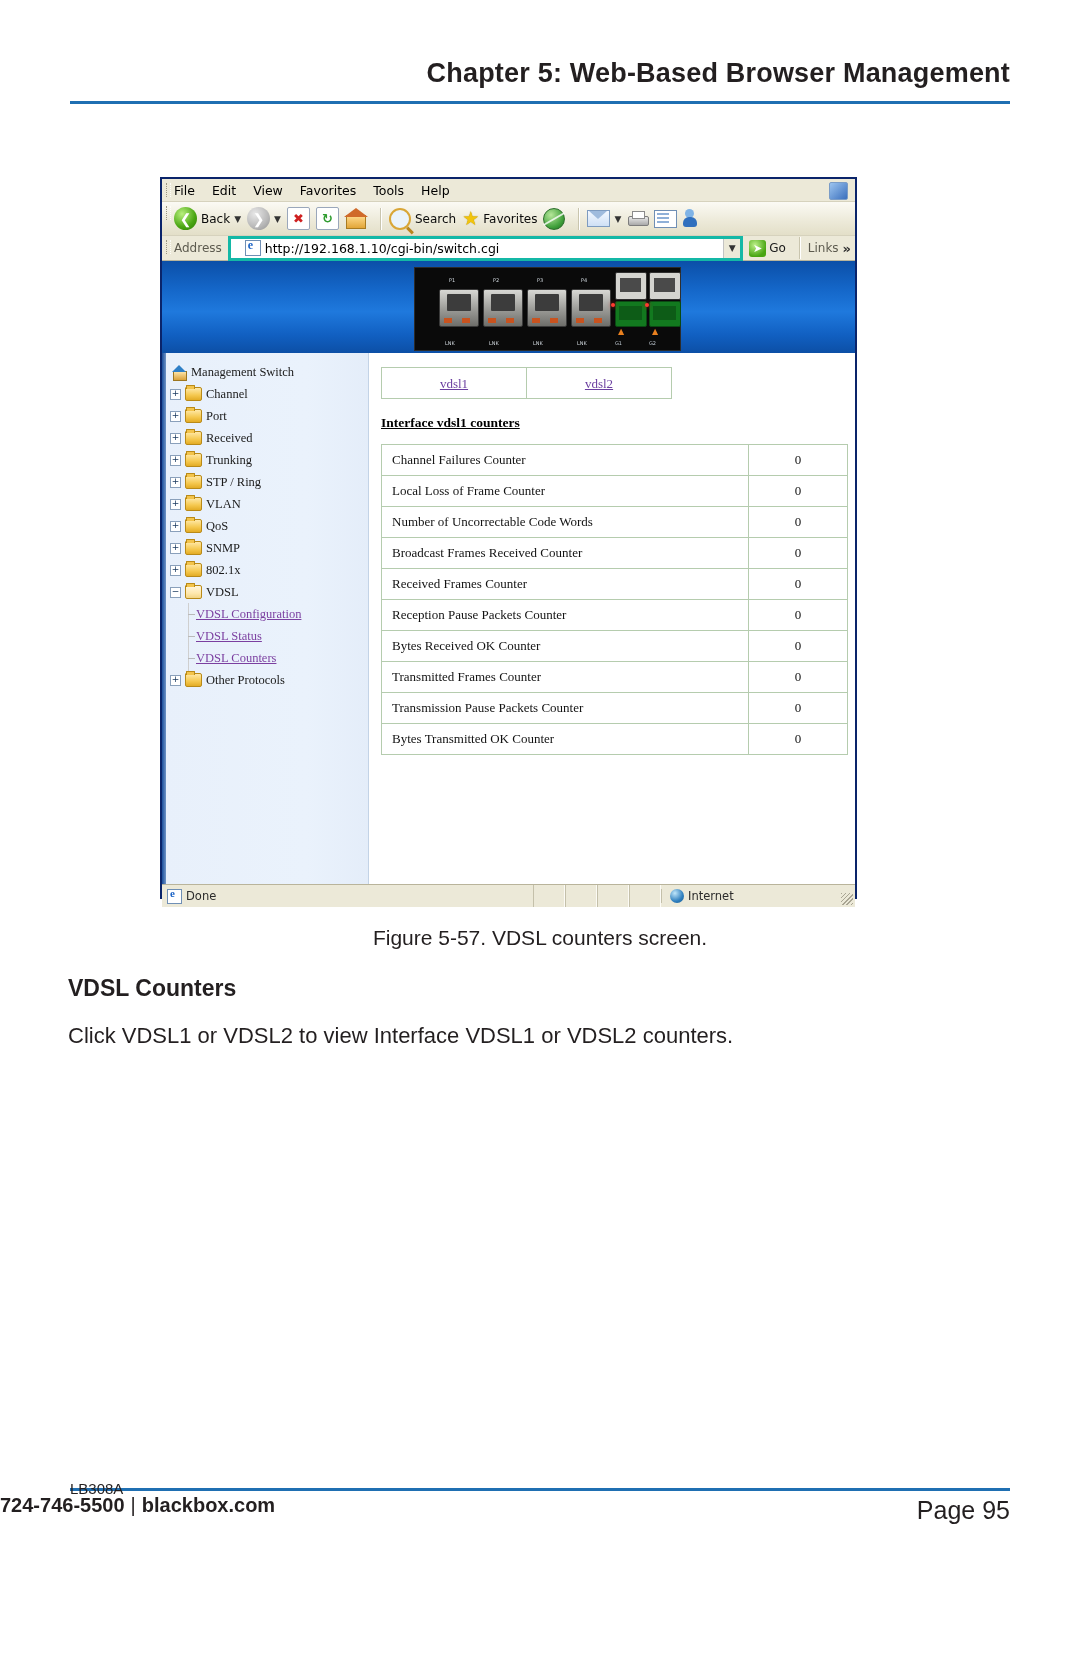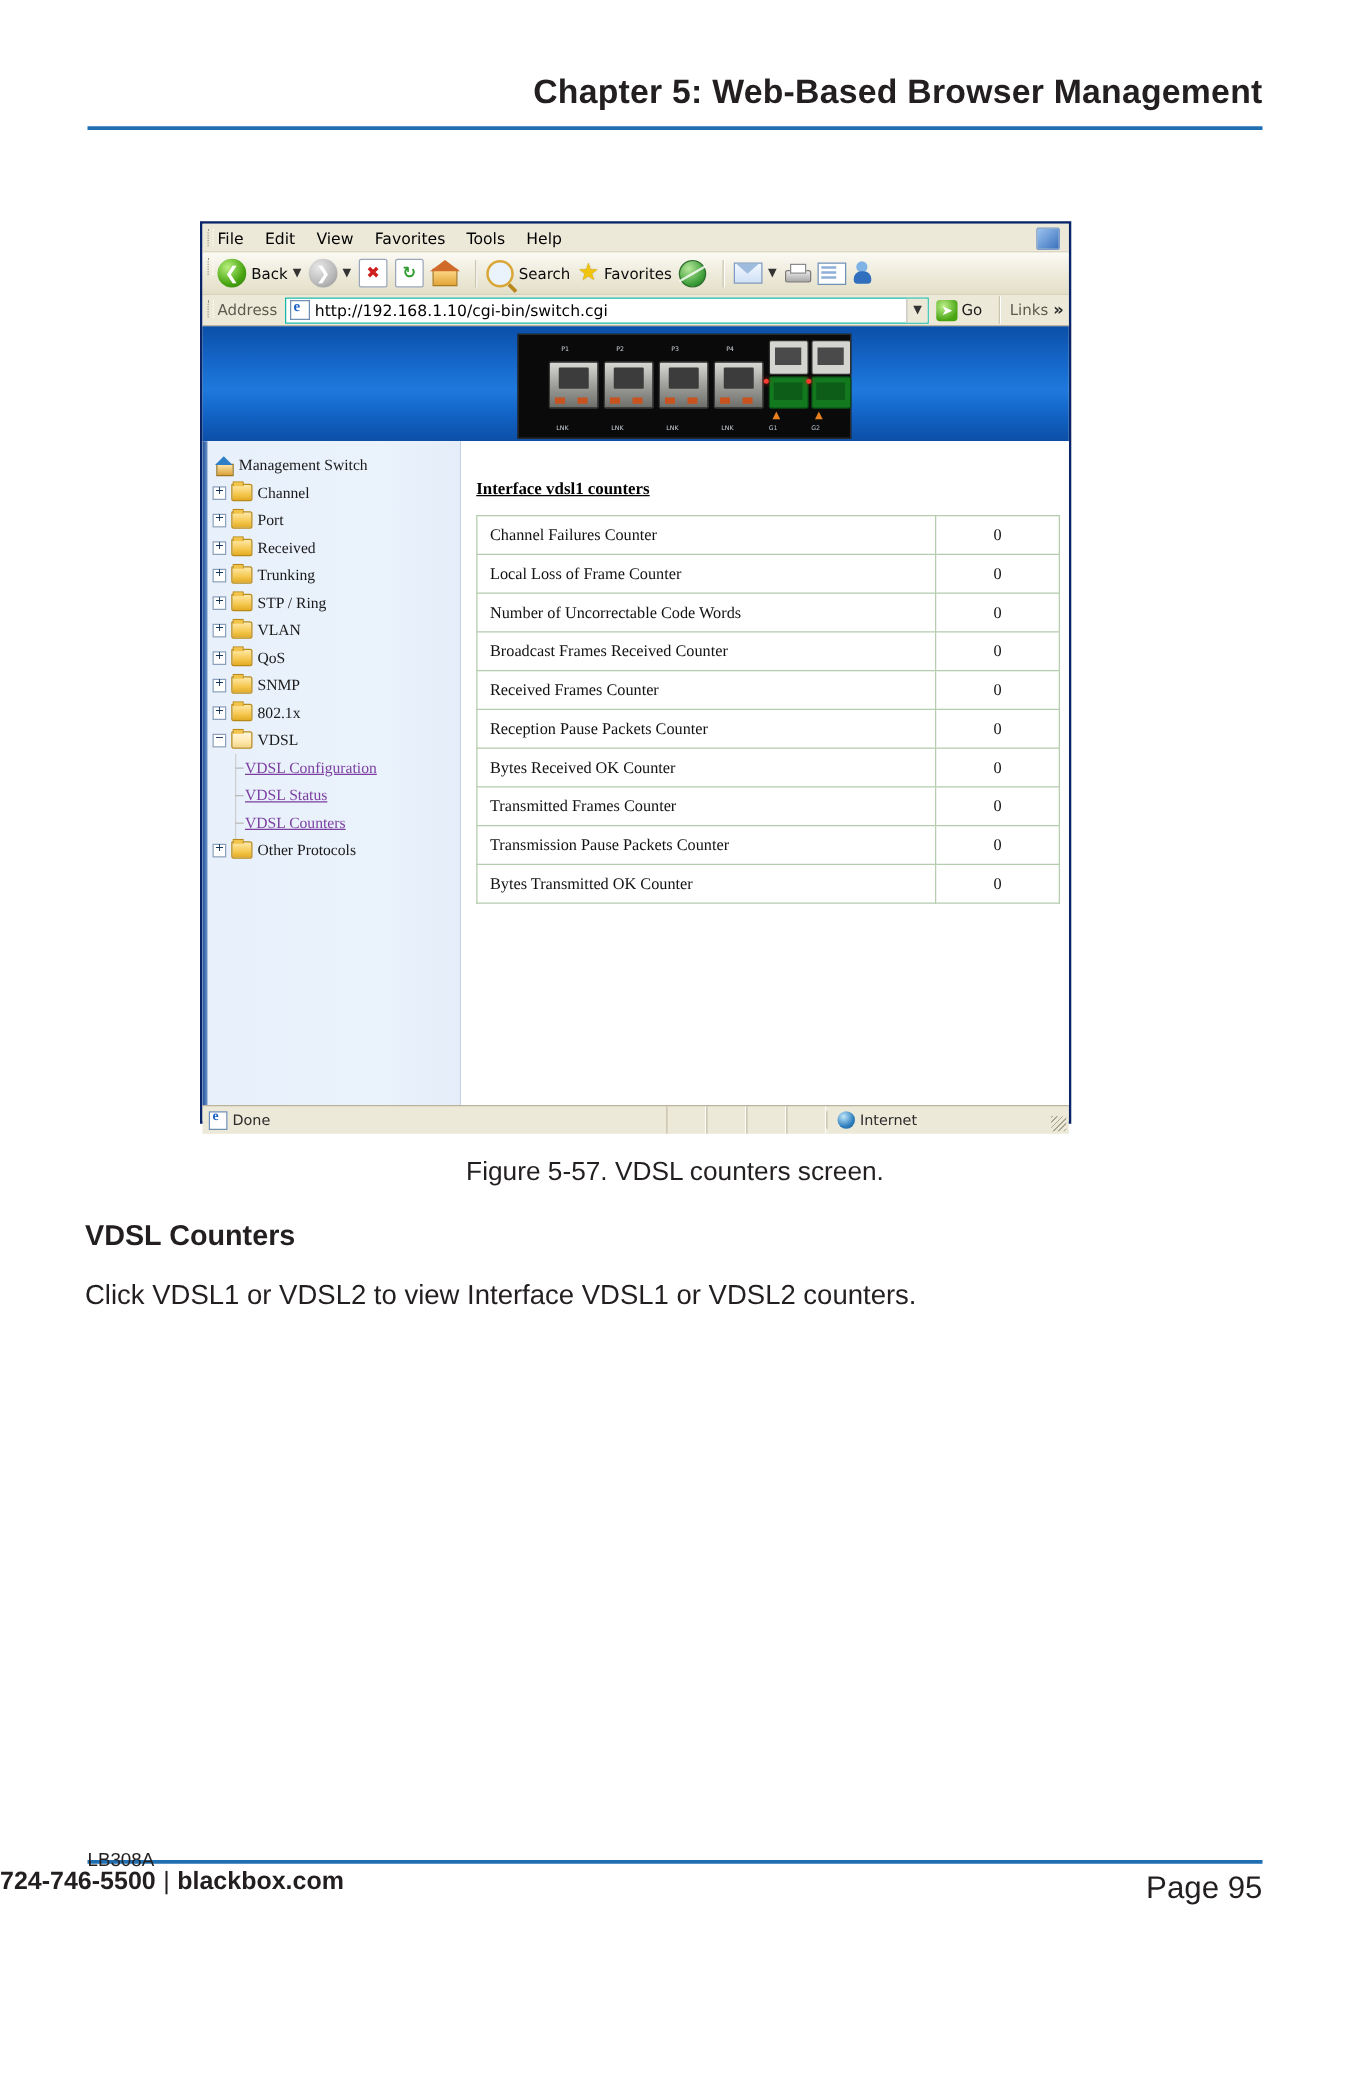--- a/index.html
+++ b/index.html
@@ -165,22 +165,22 @@
   .msn:before{content:"";position:absolute;left:2px;top:0;width:9px;height:9px;border-radius:50%;background:#7fb3e6;}
   .msn:after{content:"";position:absolute;left:0;top:8px;width:14px;height:10px;border-radius:6px 6px 3px 3px;background:#2f6fbe;}
 
   
   .addrbar{
     height:24px;background:#ece9d8;border-bottom:1px solid #b9b49b;
     display:flex;align-items:center;padding-left:12px;position:relative;
   }
   .addr-label{font-size:12px;color:#5d5b4f;margin-right:6px;}
   .addr-input{
-    flex:1 1 auto;height:19px;background:#fff;border:1px solid #14b8a6;
-    display:flex;align-items:center;padding-left:3px;gap:4px;
+    flex:1 1 auto;height:19px;background:#fff;border:3px solid #14b8a6;
+    display:flex;align-items:center;padding-left:14px;gap:4px;
     font-size:12.5px;color:#000;position:relative;
   }
   .addr-input .pgico{
     width:14px;height:14px;background:#fff;border:1px solid #6f8fb5;position:relative;flex:0 0 auto;
   }
   .addr-input .pgico:after{content:"e";position:absolute;left:2px;top:-3px;font-size:12px;font-weight:700;color:#1b63c6;font-family:"Liberation Serif",serif;}
   .addr-drop{
     width:16px;height:19px;border-left:1px solid #c3c3c3;background:#ece9d8;
     display:flex;align-items:center;justify-content:center;font-size:9px;color:#333;
     position:absolute;right:0;top:0;
@@ -511,20 +511,32 @@
         </div>
 
         <div class="tnode">
           <span class="plus">+</span>
           <span class="folder"></span>
           <span>Other Protocols</span>
         </div>
       </div>
 
       <div class="mainpane">
+        <table class="tabtable">
+          <tbody>
+              <tr>
+            <td>
+              <a>vdsl1</a>
+            </td>
+            <td>
+              <a>vdsl2</a>
+            </td>
+          </tr>
+        </tbody>
+          </table>
 
         <div class="pane-title">Interface vdsl1 counters</div>
 
         <table class="cnt-table">
           <tbody>
               <tr>
             <td class="name">Channel Failures Counter</td>
             <td class="val">0</td>
           </tr>
           <tr>

